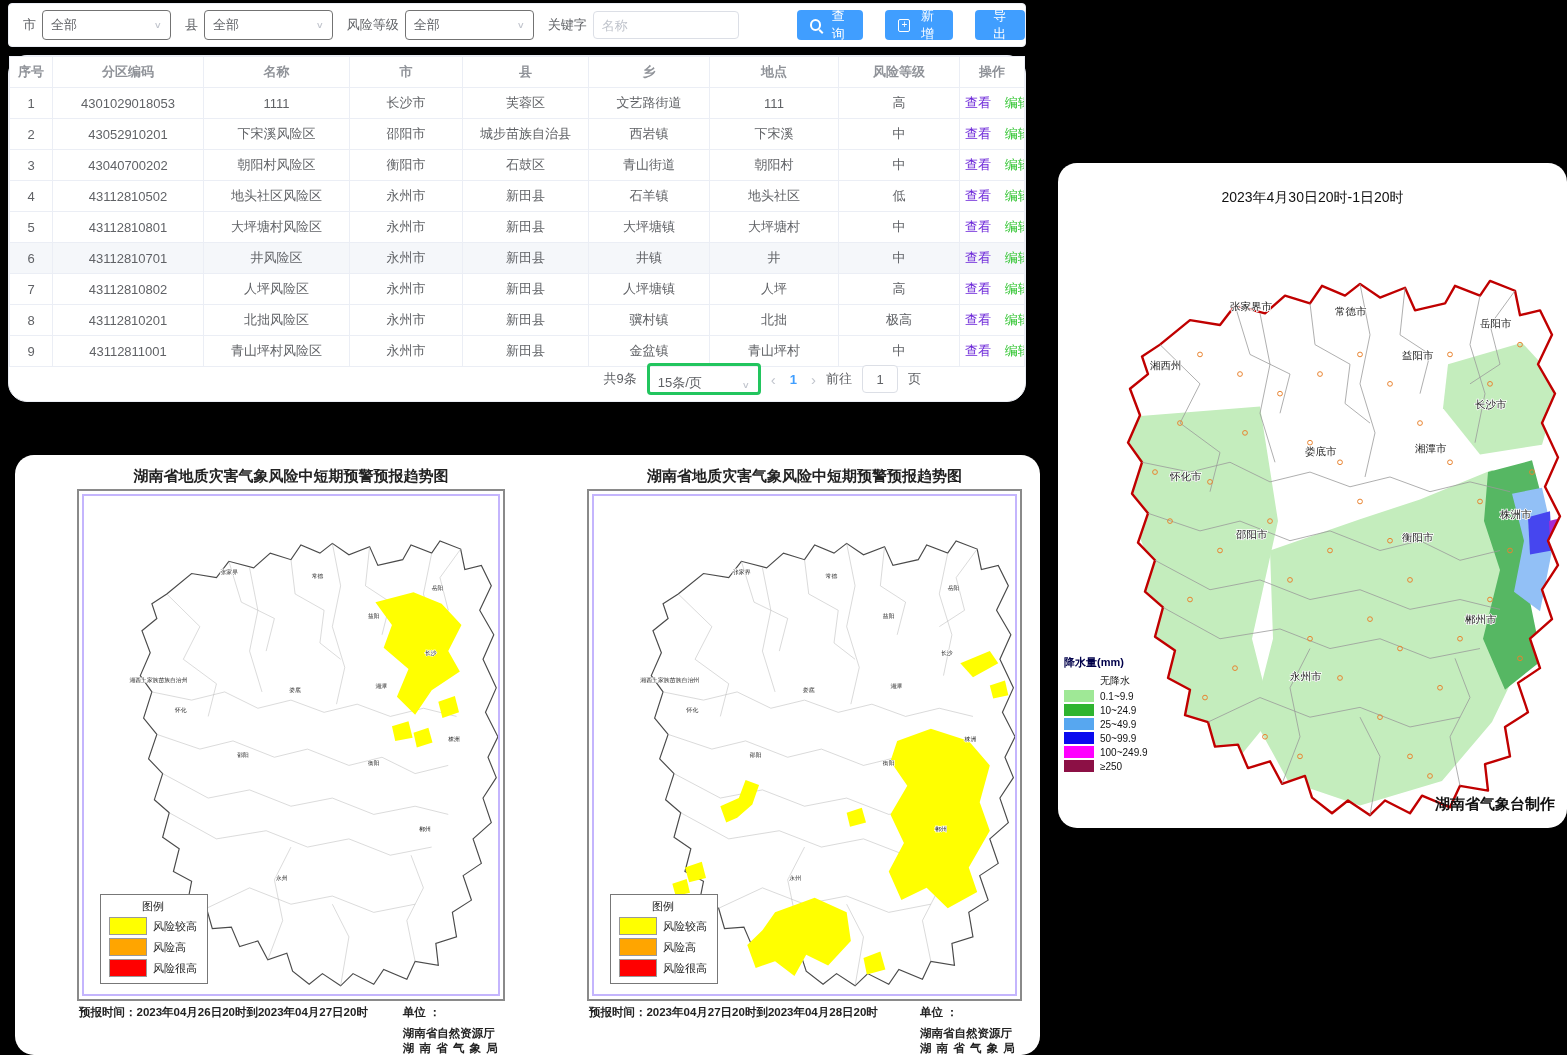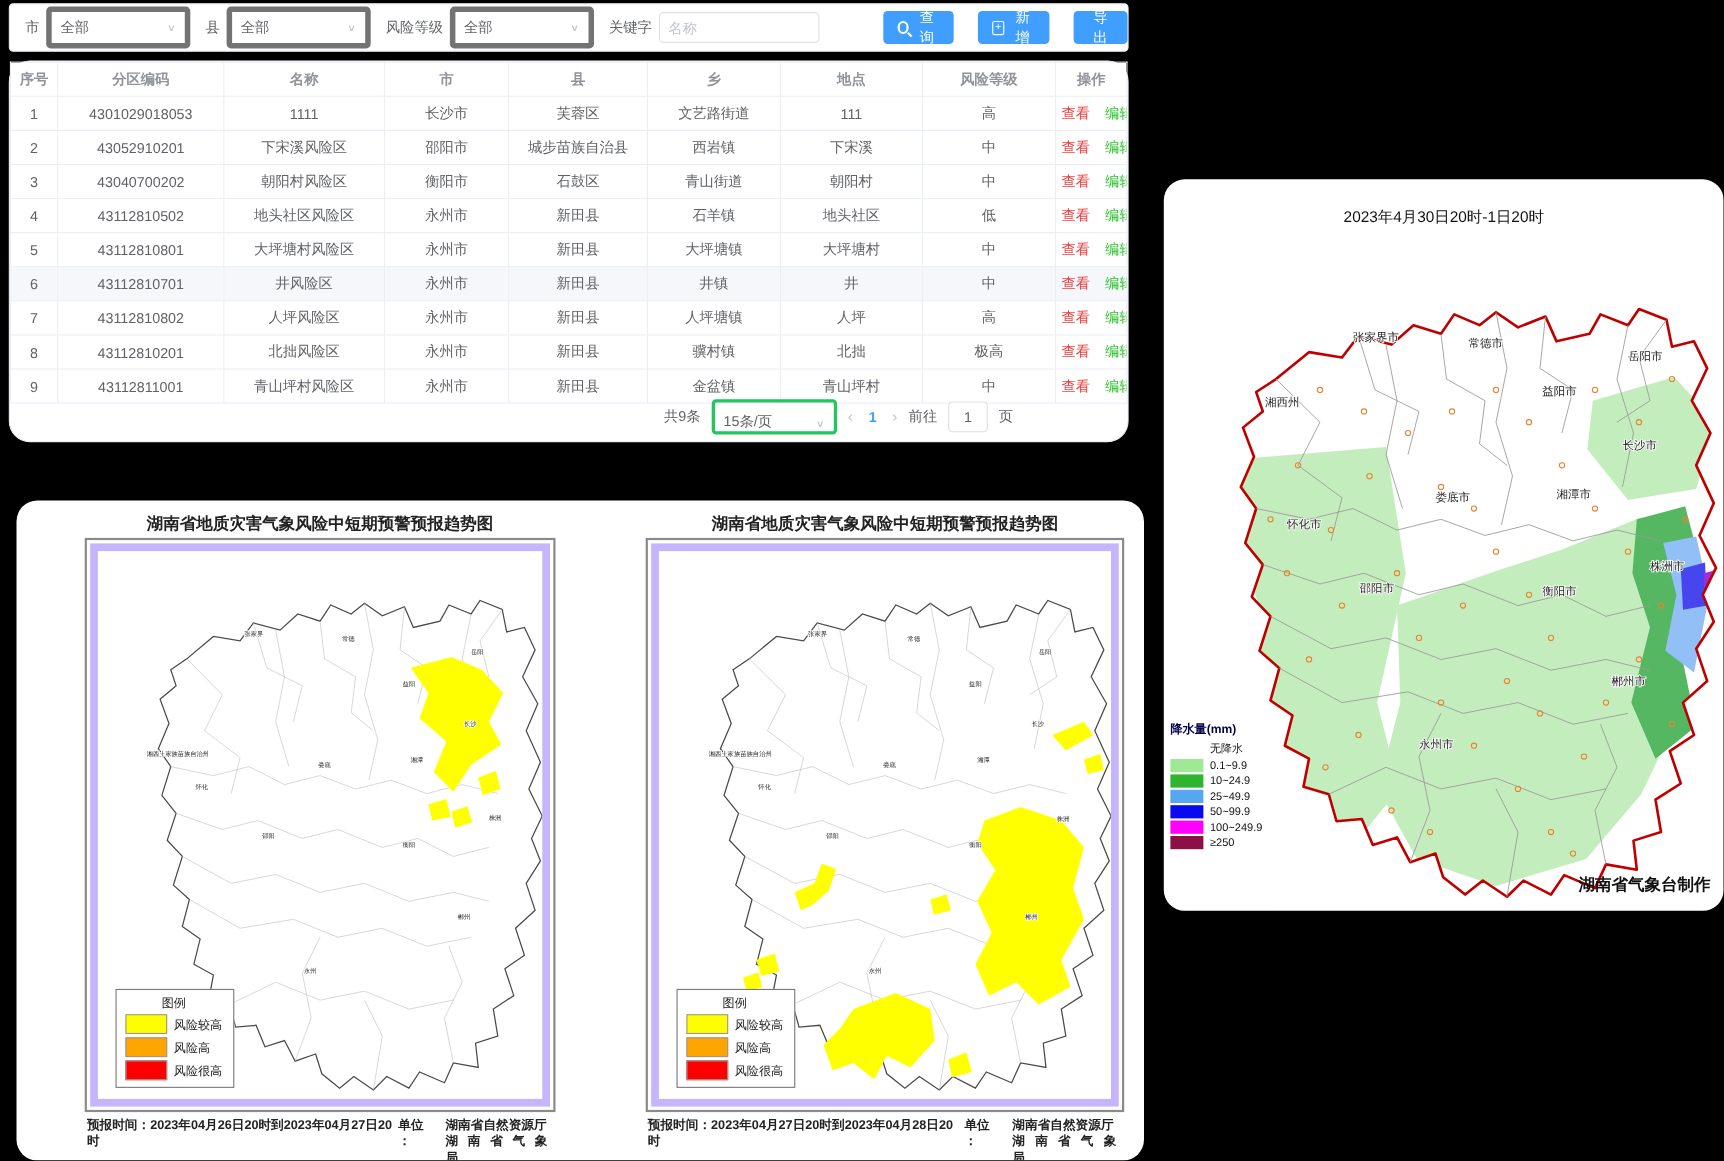--- a/index.html
+++ b/index.html
@@ -3,21 +3,21 @@
 <meta charset="utf-8">
 <style>
   html,body{margin:0;padding:0;}
   body{width:1567px;height:1055px;background:#000;position:relative;
        font-family:"Liberation Sans","DejaVu Sans",sans-serif;color:#606266;}
   .card{position:absolute;background:#fff;border-radius:19px;}
   
   #filter-card{left:8px;top:3px;width:1016px;height:42px;border:1px solid #ebeef5;
                border-radius:4px;display:flex;align-items:center;font-size:13px;}
   .f-label{color:#606266;margin:0 6px 0 14px;white-space:nowrap;}
-  .sel{border:5px solid #737373;border-radius:4px;height:28px;display:flex;align-items:center;
+  .sel{border:1px solid #737373;border-radius:4px;height:28px;display:flex;align-items:center;
        justify-content:space-between;padding:0 8px;color:#606266;background:#fff;cursor:pointer;}
   .sel .val{color:#606266;}
   .chev{color:#c0c4cc;font-size:11px;transform:scaleY(.8);}
   .sel.w1{width:118px;}.sel.w2{width:118px;}.sel.w3{width:118px;}
   .kw-input{border:1px solid #dcdfe6;border-radius:4px;height:26px;width:128px;padding:0 8px;
             font-size:13px;color:#606266;outline:none;}
   .kw-input::placeholder{color:#c0c4cc;}
   .btn{background:#409eff;color:#fff;border:none;border-radius:4px;height:30px;padding:0 13px;
        font-size:13px;display:flex;align-items:center;gap:5px;cursor:pointer;}
   #search-btn{margin-left:58px;}
@@ -30,51 +30,51 @@
   #table-card{left:8px;top:55px;width:1016px;height:345px;border:1px solid #ebeef5;}
   table{width:100%;border-collapse:collapse;font-size:13px;table-layout:fixed;}
   th,td{border:1px solid #ebeef5;text-align:center;padding:0;height:30px;overflow:hidden;white-space:nowrap;}
   th{color:#909399;font-weight:bold;background:#fff;}
   td{color:#606266;}
   tbody tr:nth-child(6){background:#f5f7fa;}
   th:nth-child(1){width:42px;}th:nth-child(2){width:150px;}th:nth-child(3){width:145px;}
   th:nth-child(4){width:112px;}th:nth-child(5){width:125px;}th:nth-child(6){width:120px;}
   th:nth-child(7){width:128px;}th:nth-child(8){width:120px;}
   .ops a{text-decoration:none;margin:0 5px;cursor:pointer;}
-  .op-view{color:#ef4444;}.op-edit{color:#2ec42e;}
+  .op-view{color:#6d28d9;}.op-edit{color:#2ec42e;}
   
   #pager{position:absolute;left:25px;top:363px;width:1016px;display:flex;align-items:center;
          justify-content:flex-end;padding-right:120px;box-sizing:border-box;font-size:13px;gap:10px;color:#606266;}
   .psel{border:3px solid #22c55e;border-radius:4px;height:26px;width:92px;display:flex;align-items:flex-end;
         justify-content:space-between;padding:0 8px;cursor:pointer;}
   .pg-arrow{color:#c0c4cc;cursor:pointer;font-size:15px;}
   .pg-cur{color:#409eff;font-weight:bold;cursor:pointer;padding:0 4px;}
   .goto-input{width:30px;height:24px;border:1px solid #dcdfe6;border-radius:4px;text-align:center;
               font-size:13px;color:#606266;outline:none;}
   
   #trend-panel{left:15px;top:455px;width:1025px;height:600px;display:flex;gap:38px;padding:8px 18px 0;box-sizing:border-box;}
   .map-fig{width:478px;display:flex;flex-direction:column;padding-left:44px;}
   .map-title{text-align:center;font-weight:bold;font-size:15px;color:#222;padding:4px 0 3px;}
   .map-box{border:2px solid #8a8a8a;padding:3px;position:relative;}
-  .map-box-inner{border:7px solid #c4b5fd;position:relative;height:498px;}
+  .map-box-inner{border:2px solid #c4b5fd;position:relative;height:498px;}
   .trend-svg{width:100%;height:100%;display:block;}
   .hunan-base{fill:#fff;stroke:#4a4a4a;stroke-width:1.4;}
   .county-lines path{fill:none;stroke:#b5b5b5;stroke-width:0.6;}
   .county-lines.gray path{stroke:#9a9a9a;stroke-width:0.8;}
   .patch{fill:#ffff00;stroke:none;}
   .city-lbl{font-size:7px;fill:#222;paint-order:stroke;stroke:#fff;stroke-width:1.5;}
   .city-lbl.big{font-size:10.5px;}
   .trend-legend{position:absolute;left:16px;bottom:10px;background:#fff;border:1px solid #777;
                 padding:4px 10px 6px 8px;font-size:11px;color:#222;z-index:3;}
   .trend-legend .t{text-align:center;margin-bottom:3px;}
   .leg-row{display:flex;align-items:center;gap:6px;margin-top:3px;}
   .leg-sw{width:36px;height:16px;border:1px solid #999;}
   .map-footer{display:flex;justify-content:space-between;font-size:11.5px;font-weight:bold;color:#222;
               padding:4px 2px 0;align-items:flex-start;}
-  .unit-blk{display:flex;gap:6px;}
+  .unit-blk{display:flex;gap:6px;flex-direction:column;}
   .unit-lines{text-align:justify;}
   .unit-l2{letter-spacing:0.45em;}
   
   #precip-panel{left:1058px;top:163px;width:509px;height:665px;}
   .p-title{text-align:center;font-weight:bold;font-size:17px;color:#111;padding-top:12px;}
   .p-sub{text-align:center;font-size:14px;color:#111;padding-top:6px;margin-top:20px;}
   #precip-svg{position:absolute;left:2px;top:64px;width:505px;height:598px;}
   .hunan-border-red{fill:none;stroke:#c00000;stroke-width:2.4;stroke-linejoin:round;}
   .fill-lg{fill:#c4edbd;}.fill-mg{fill:#56b763;}.fill-lb{fill:#92c0f6;}.fill-bl{fill:#4646ef;}.fill-pp{fill:#a62bd4;}
   .marker{fill:none;stroke:#e8832f;stroke-width:1;}

